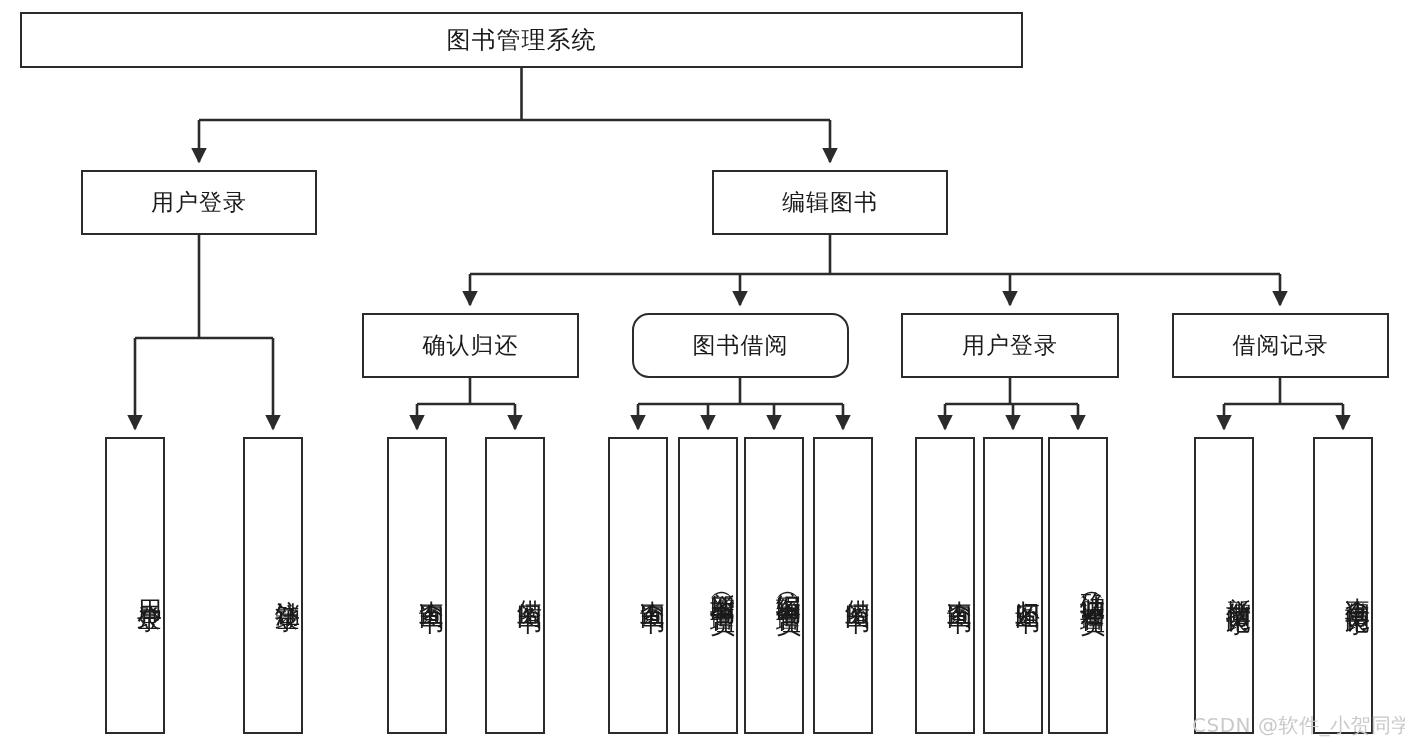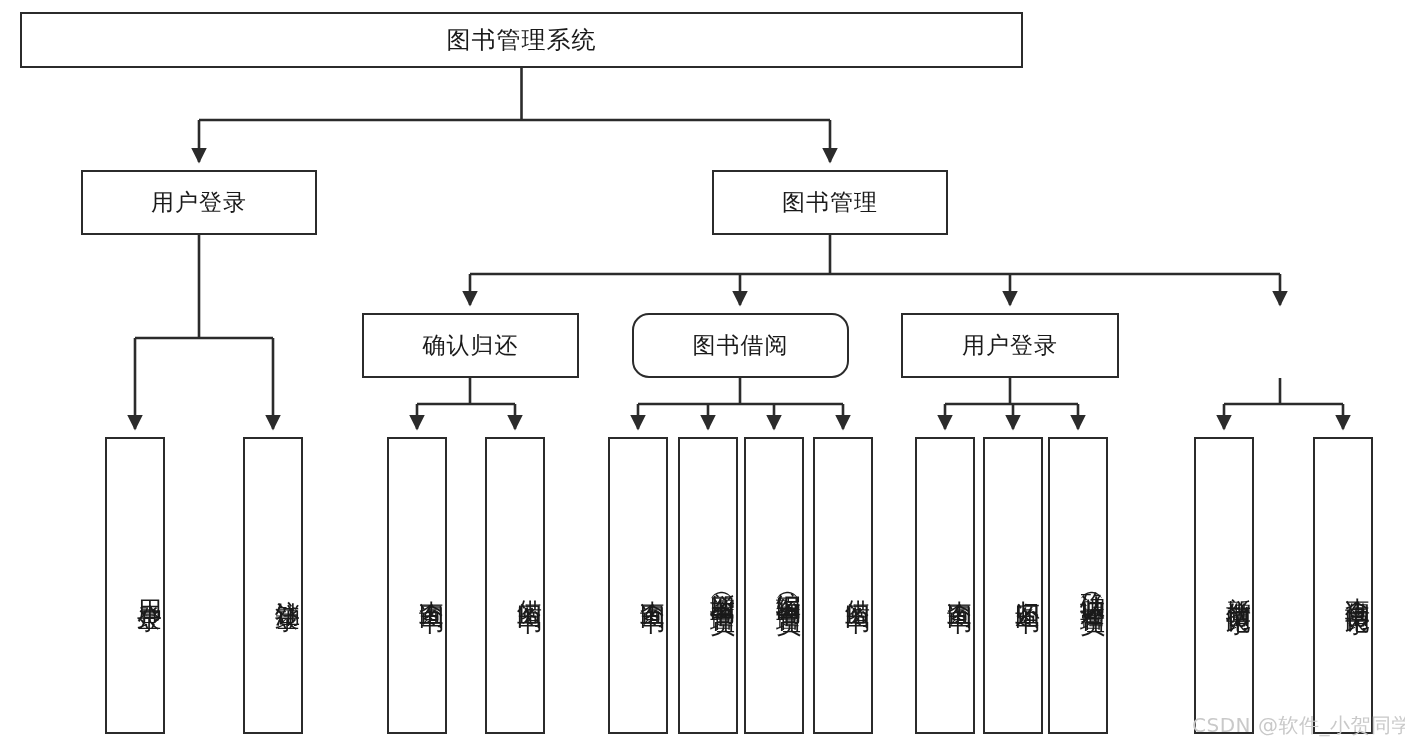--- a/index.html
+++ b/index.html
@@ -125,25 +125,26 @@
       <path d="M 1280 378 L 1280 404"></path>
       <path d="M 1224 404 L 1343 404"></path>
       <path d="M 1224 404 L 1224 429" marker-end="url(#arw)"></path>
       <path d="M 1343 404 L 1343 429" marker-end="url(#arw)"></path>
     </g>
   </svg>
 
   <div class="node horiz root" id="node-root" style="left: 20px; top: 12px; width: 1003px; height: 56px;">图书管理系统</div>
 
   <div class="node horiz" id="node-l2-0" style="left: 81px; top: 170px; width: 236px; height: 65px;">用户登录</div>
-  <div class="node horiz" id="node-l2-1" style="left: 712px; top: 170px; width: 236px; height: 65px;">图书管理</div>
+  <div class="node horiz" id="node-l2-1" style="left: 712px; top: 170px; width: 236px; height: 65px;">编辑图书</div>
 
   <div class="node horiz" id="node-l3-0" style="left: 362px; top: 313px; width: 217px; height: 65px;">确认归还</div>
   <div class="node horiz" id="node-l3-1" style="left: 632px; top: 313px; width: 217px; height: 65px; border-radius: 17px;">图书借阅</div>
   <div class="node horiz" id="node-l3-2" style="left: 901px; top: 313px; width: 218px; height: 65px;">用户登录</div>
+  <div class="node horiz" id="node-l3-3" style="left: 1172px; top: 313px; width: 217px; height: 65px;">借阅记录</div>
 
   <div class="node vert" id="leaf-0" style="left: 105px; top: 437px; width: 60px; height: 297px;">
       <span class="vlabel">用户登录</span>
     </div>
   <div class="node vert" id="leaf-1" style="left: 243px; top: 437px; width: 60px; height: 297px;">
       <span class="vlabel">注销登录</span>
     </div>
   <div class="node vert" id="leaf-2" style="left: 387px; top: 437px; width: 60px; height: 297px;">
       <span class="vlabel">查询图书</span>
     </div>

